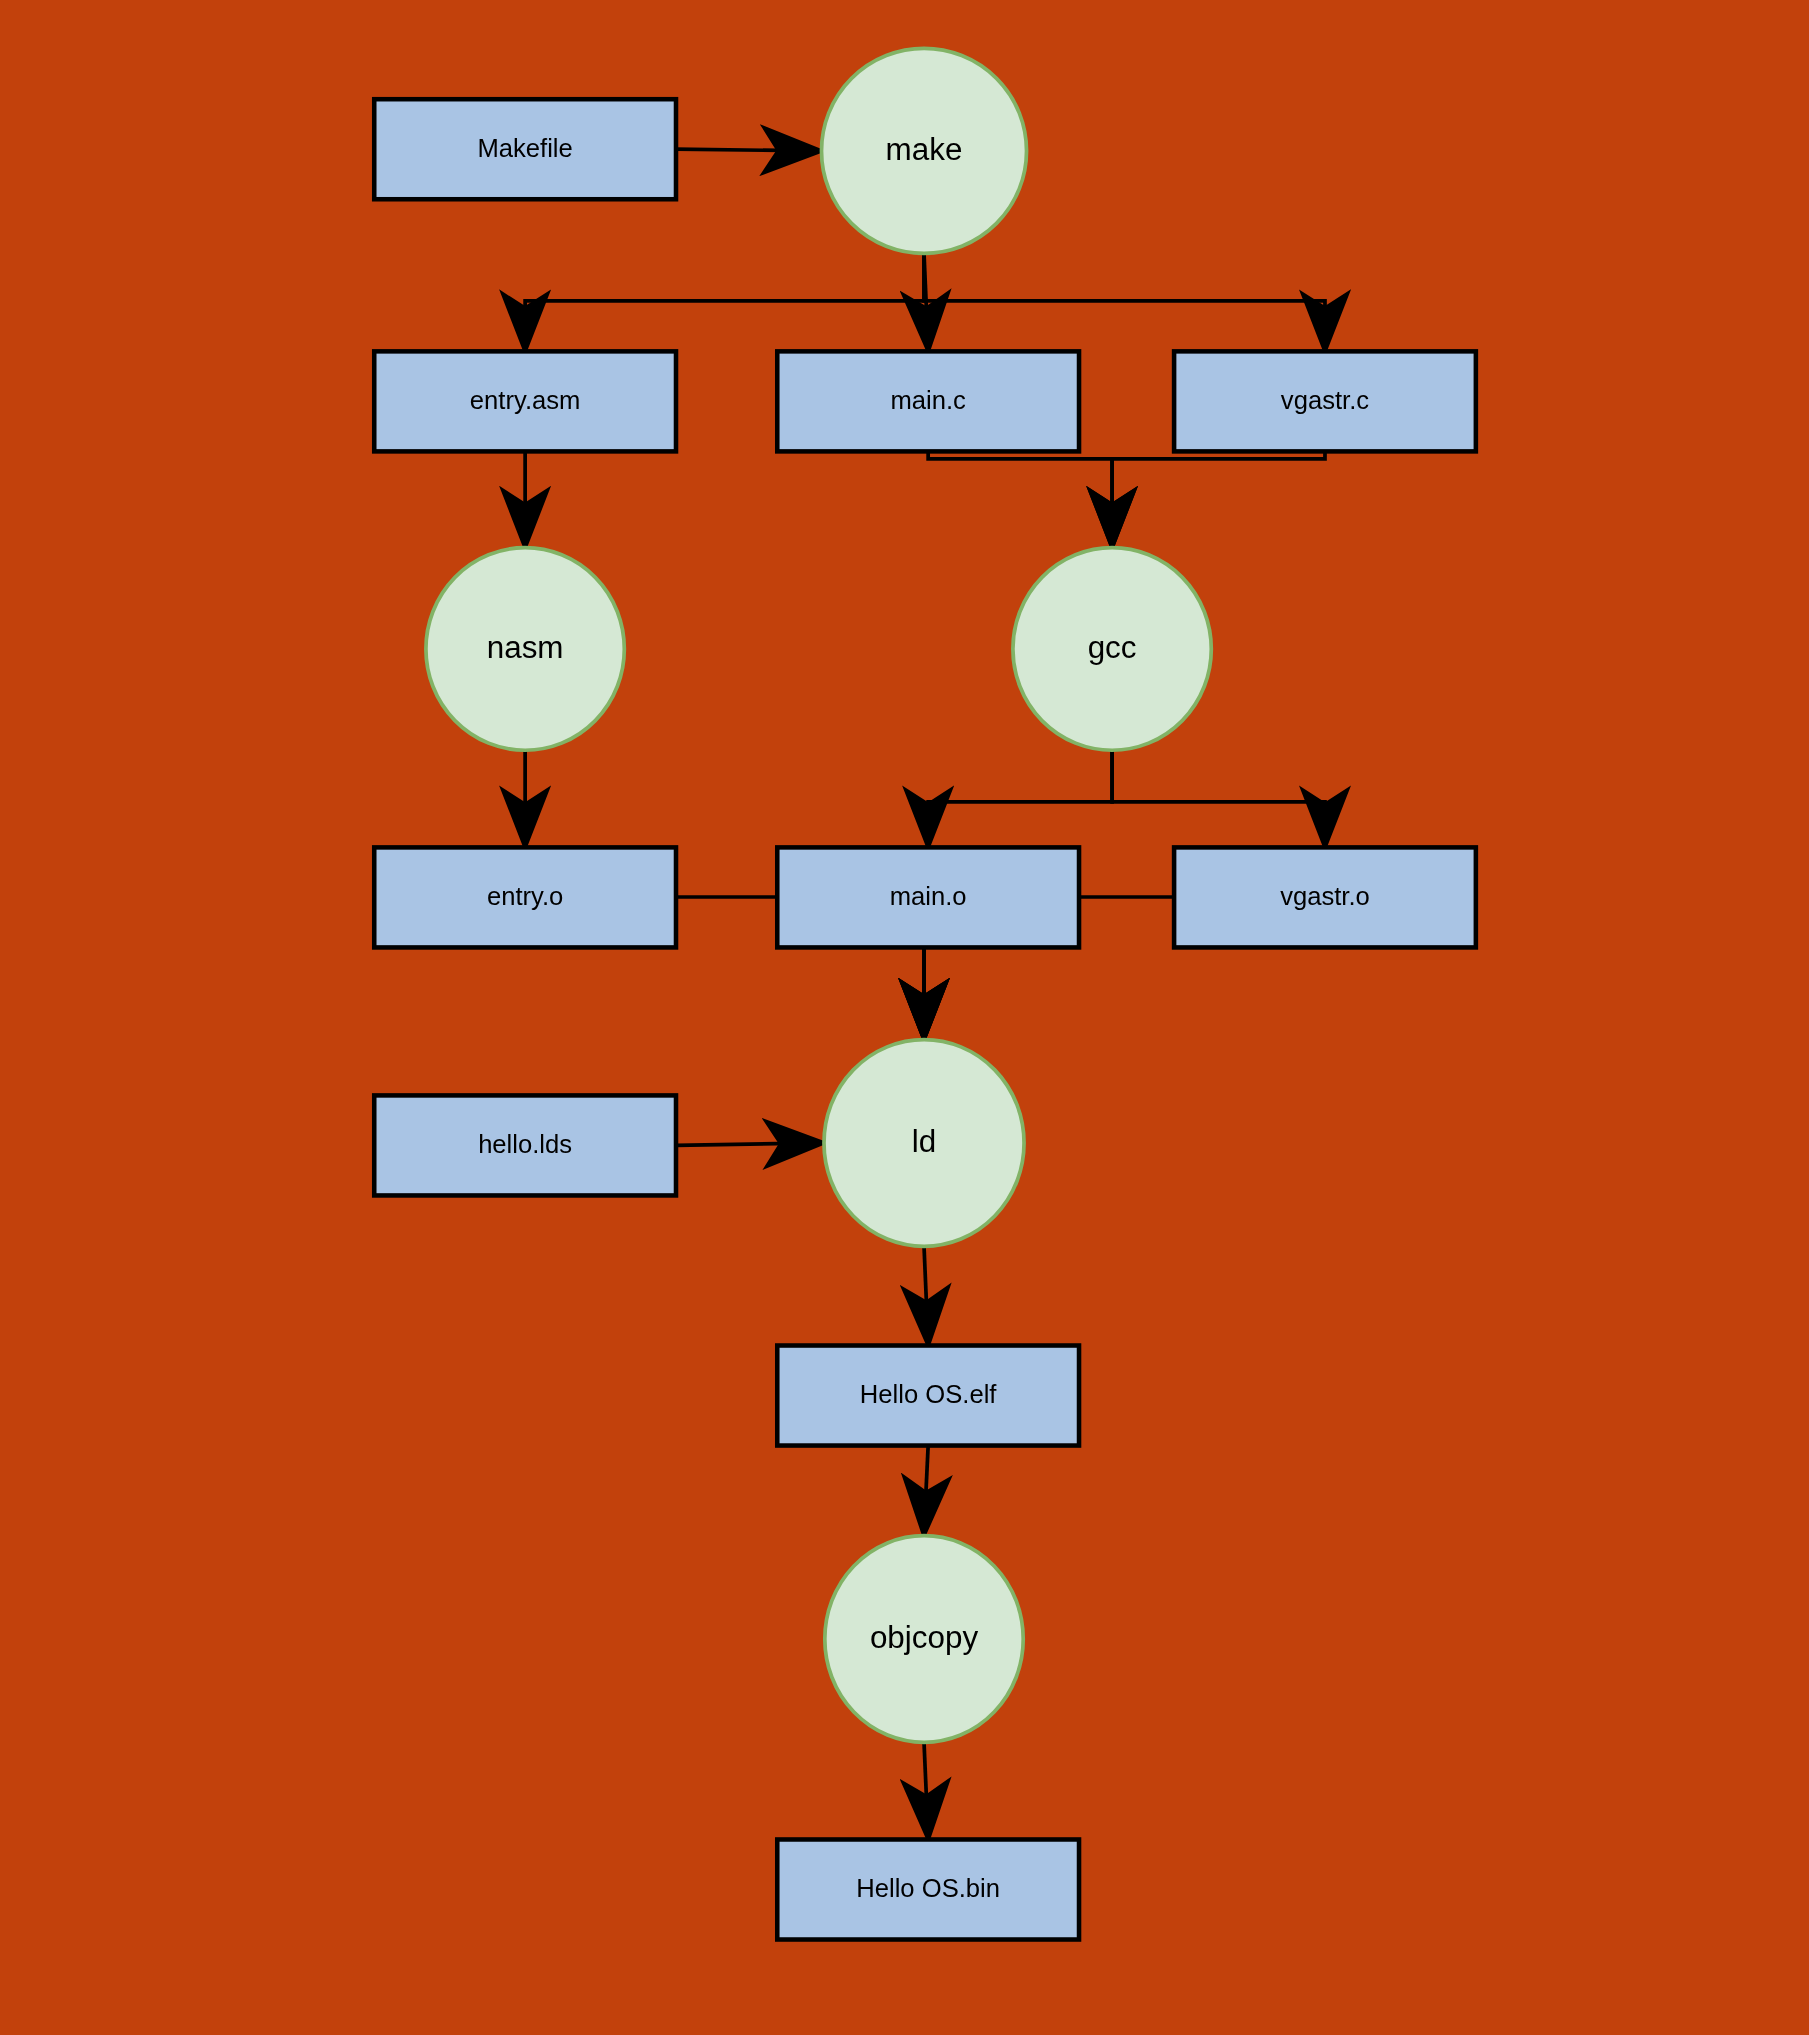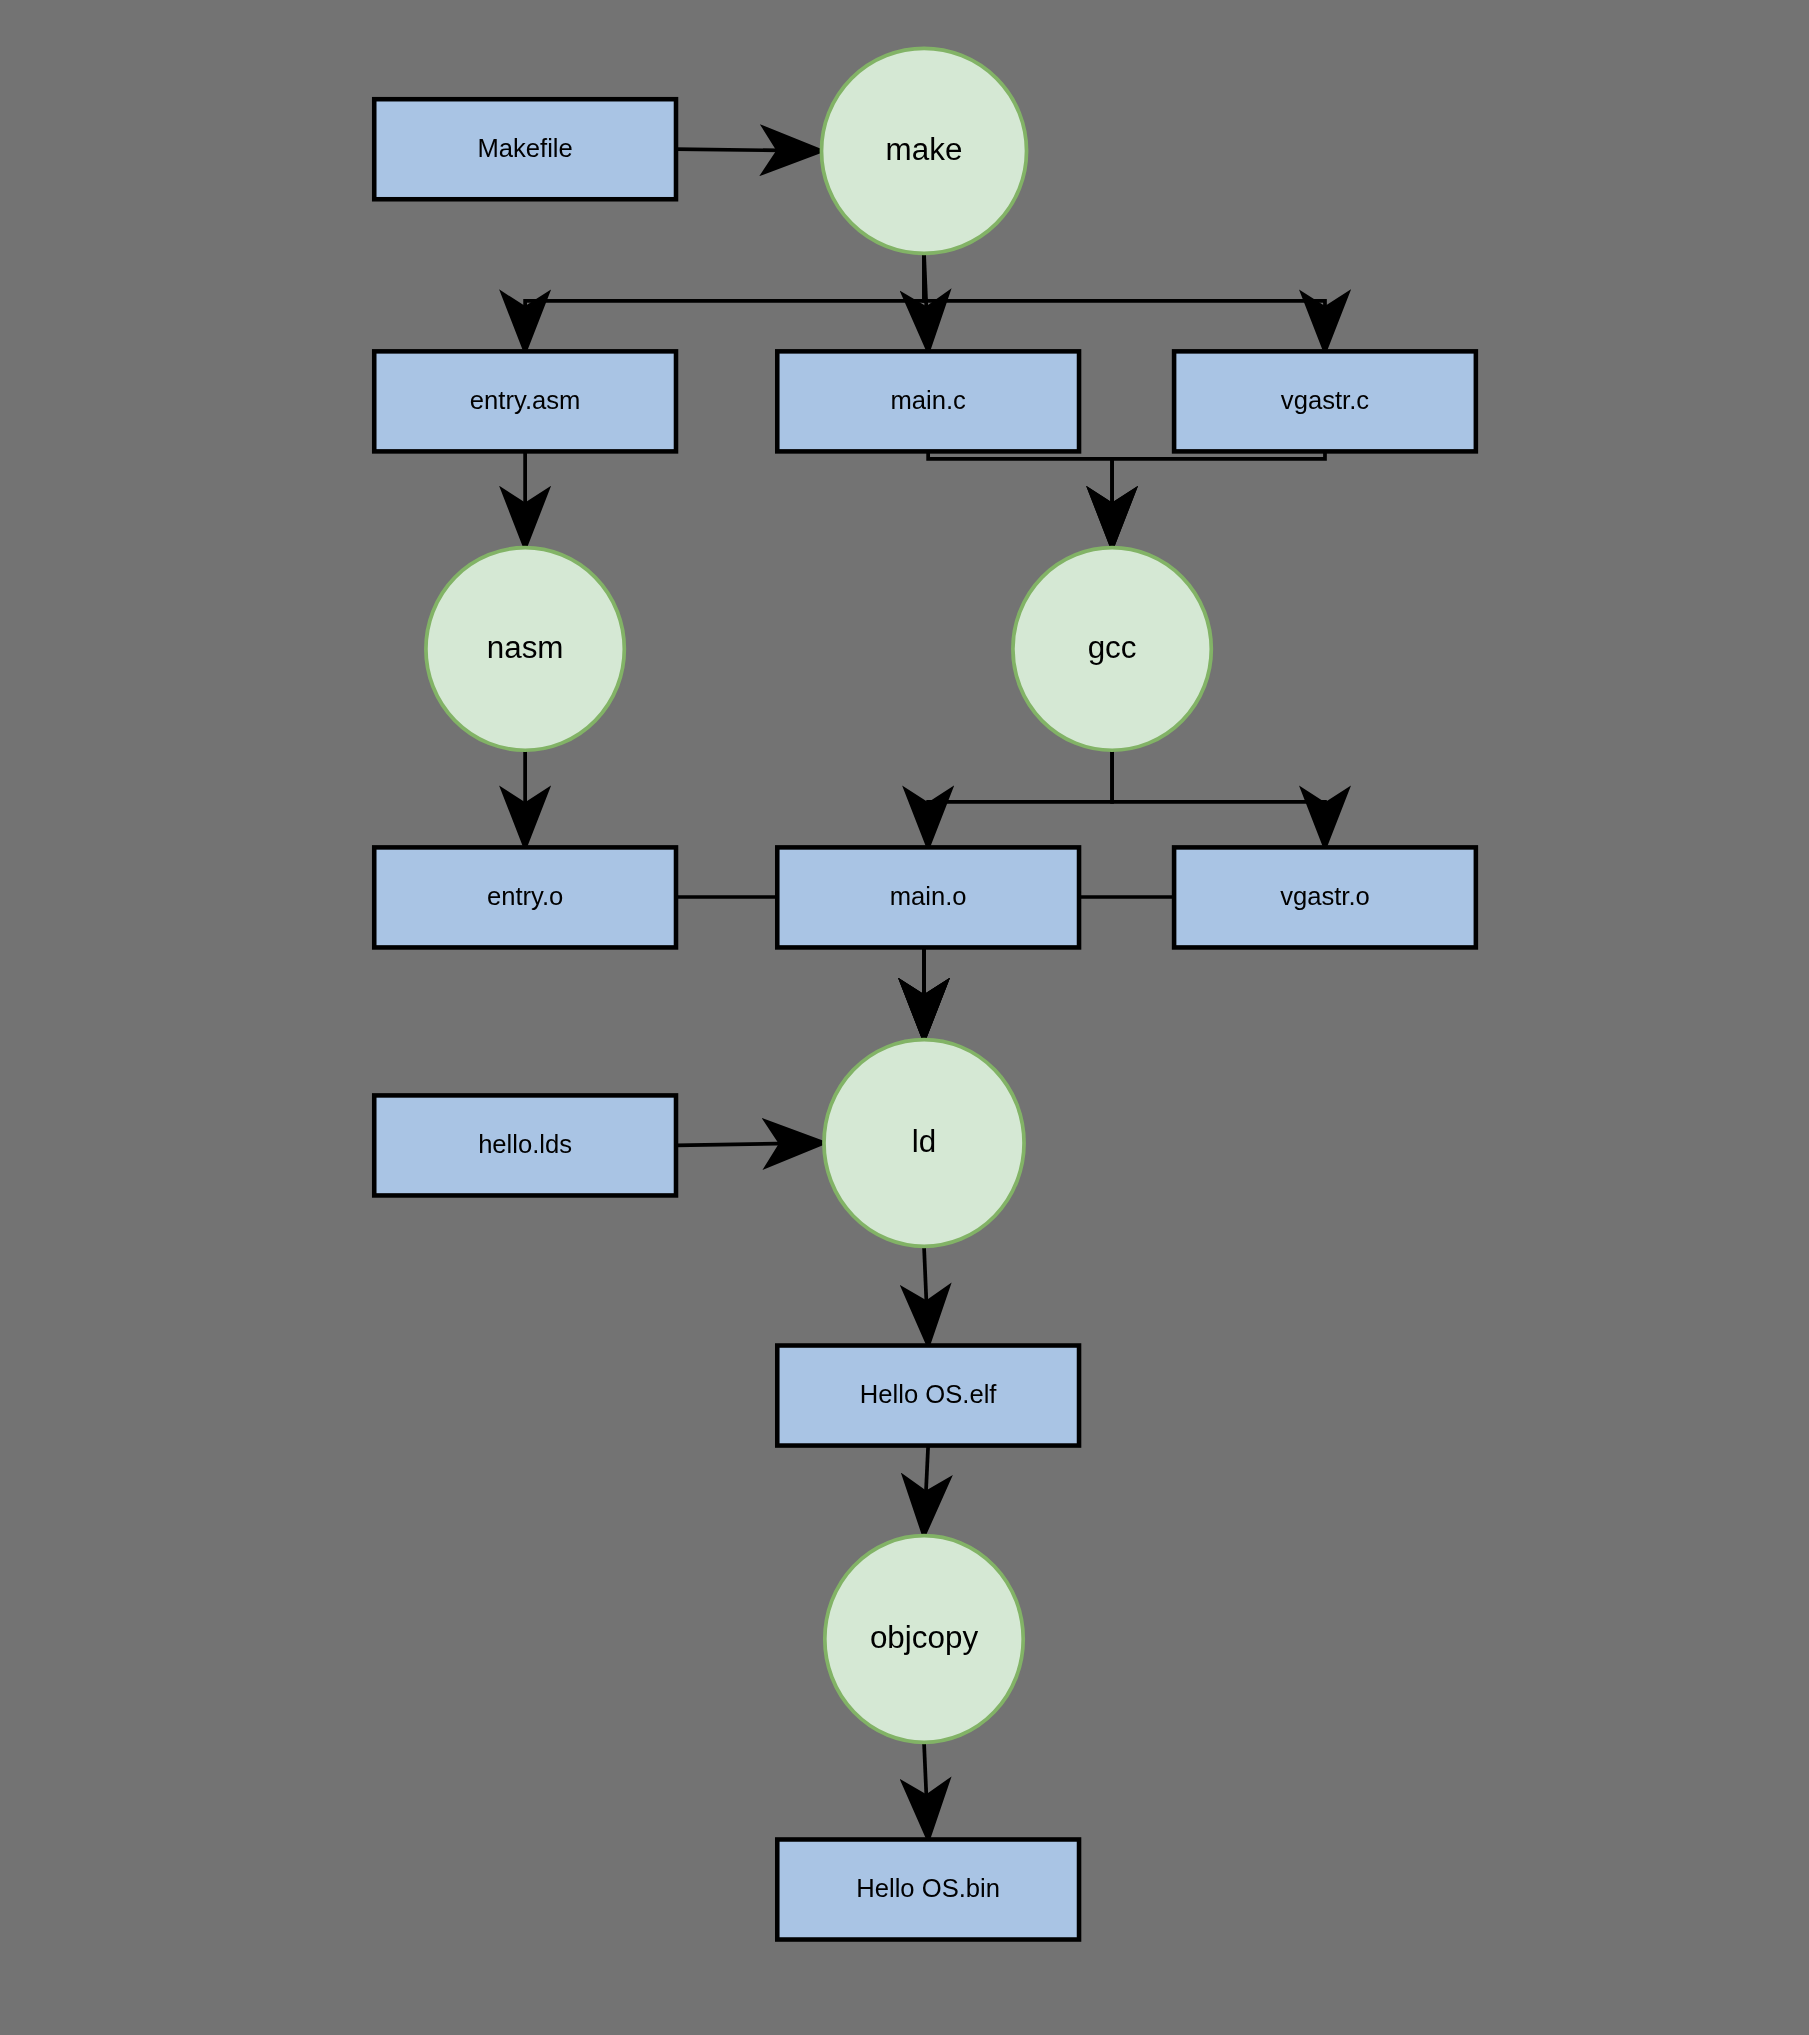--- a/index.html
+++ b/index.html
@@ -1,20 +1,20 @@
 <!DOCTYPE html>
 <html style="font-size:6.6px"><head>
 <meta charset="utf-8">
 <style>
   html, body { margin:0; padding:0; background:#ffffff; }
   body { font-family:"Liberation Sans", sans-serif; }
   #stage {
     position:relative;
     width:1810px; height:2035px;
-    background:#737373;
+    background:#c2410c;
     overflow:hidden;
   }
   #stage svg { position:absolute; left:0; top:0; width:1810px; height:2035px; }
   .node-label {
     font-family:"Liberation Sans", sans-serif;
     fill:#000000;
     text-anchor:middle;
     dominant-baseline:middle;
   }
   .box-label { font-size:62px; }

